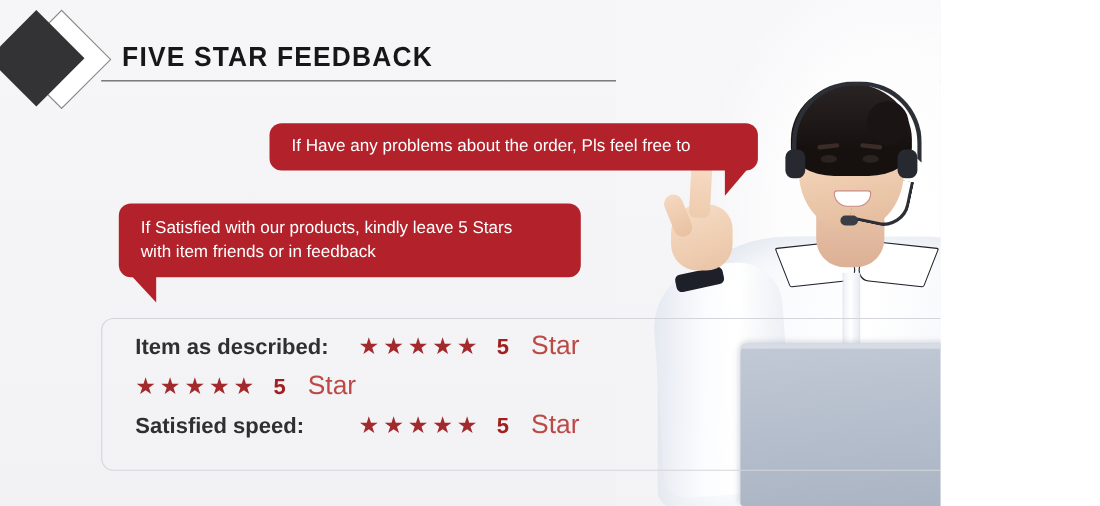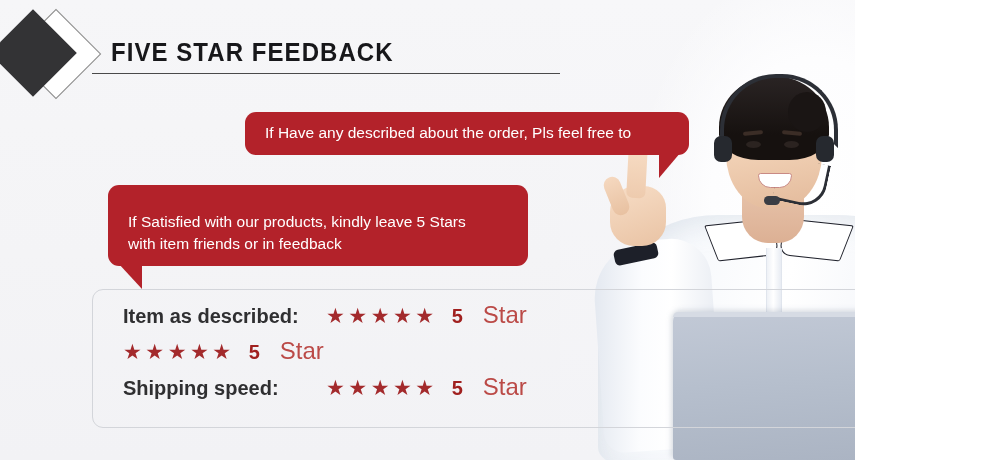--- a/index.html
+++ b/index.html
@@ -301,21 +301,21 @@
     bottom: -23px;
     width: 0;
     height: 0;
     border-left: 22px solid #b3222a;
     border-bottom: 26px solid transparent;
   }
   #bubble-2 {
     left: 108px;
     top: 185px;
     width: 420px;
-    padding: 26px 18px 11px 20px;
+    padding: 12px 18px 11px 20px;
   }
   #bubble-2 .tail {
     position: absolute;
     left: 10px;
     bottom: -23px;
     width: 0;
     height: 0;
     border-right: 24px solid #b3222a;
     border-bottom: 26px solid transparent;
   }
@@ -401,21 +401,21 @@
     <div class="ph-mic"></div>
     <div class="ph-cuff"></div>
     <div class="ph-fist"></div>
     <div class="ph-thumb"></div>
     <div class="ph-finger"></div>
     <div class="ph-laptop"></div>
     <div class="ph-laptop-edge"></div>
   </div>
 
   <div class="bubble" id="bubble-1">
-    <div>If Have any described about the order, Pls feel free to</div>
+    <div>If Have any problems about the order, Pls feel free to</div>
     <span class="tail"></span>
   </div>
 
   <div class="bubble" id="bubble-2">
     <div>If Satisfied with our products, kindly leave 5 Stars</div>
     <div>with item friends or in feedback</div>
     <span class="tail"></span>
   </div>
 
   <div id="rating-panel"></div>
@@ -428,21 +428,21 @@
       <span class="rating-unit">Star</span>
     </div>
 
     <div class="rating-row">
       <span class="rating-stars">★★★★★</span>
       <span class="rating-count">5</span>
       <span class="rating-unit">Star</span>
     </div>
 
     <div class="rating-row">
-      <span class="rating-label">Shipping speed:</span>
+      <span class="rating-label">Satisfied speed:</span>
       <span class="rating-stars">★★★★★</span>
       <span class="rating-count">5</span>
       <span class="rating-unit">Star</span>
     </div>
 
   </div>
 
 </div>
 
 </body></html>

